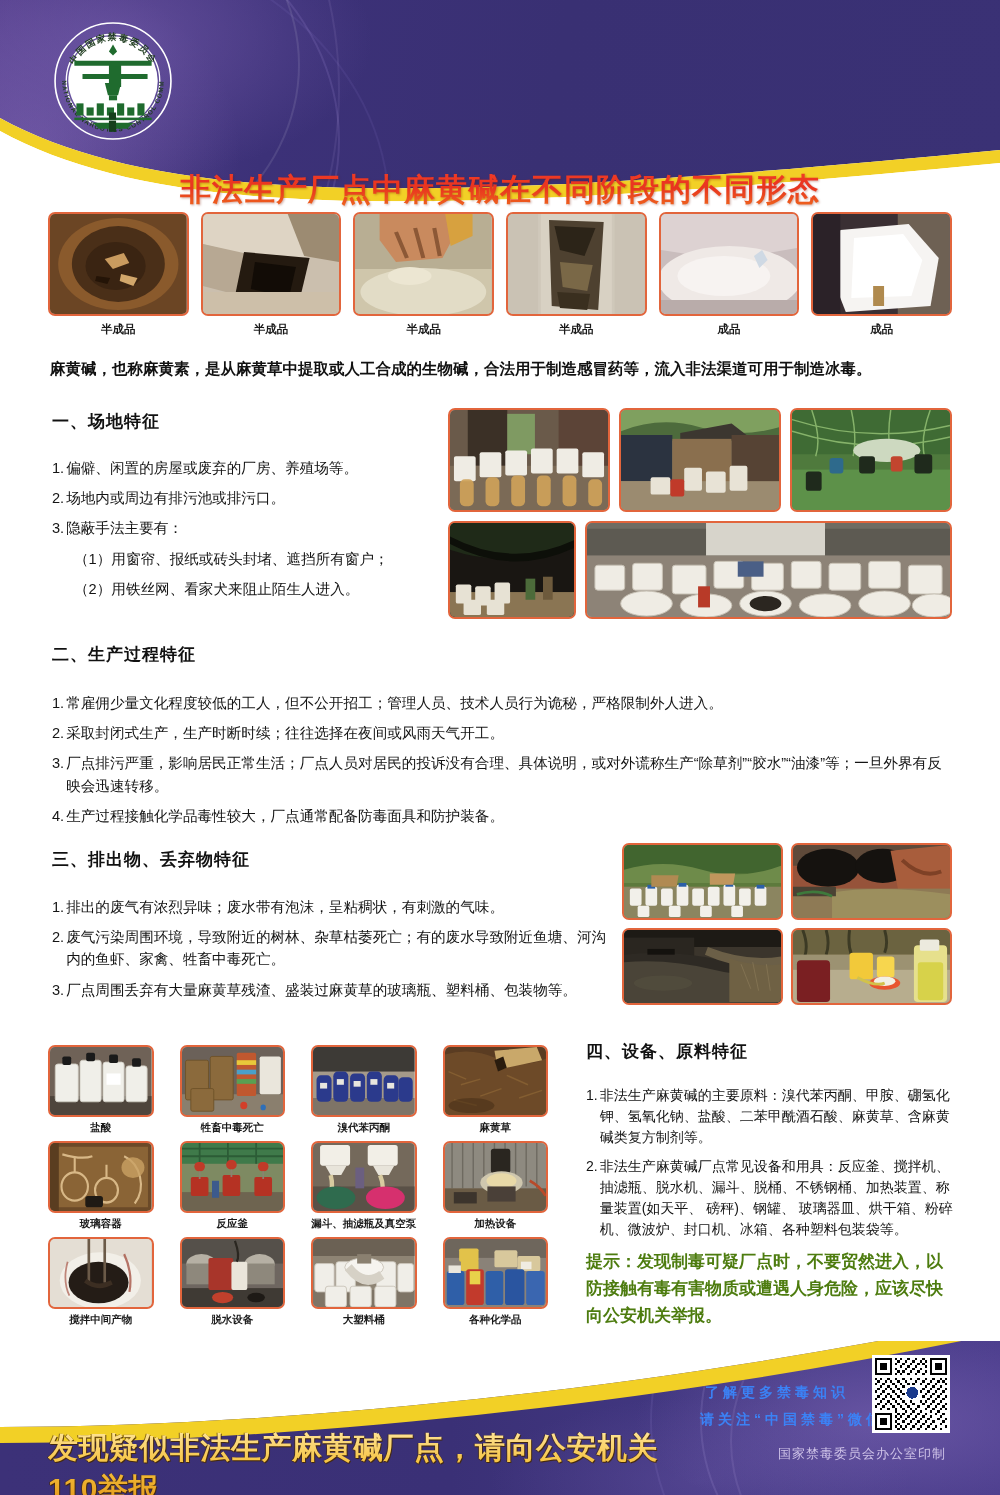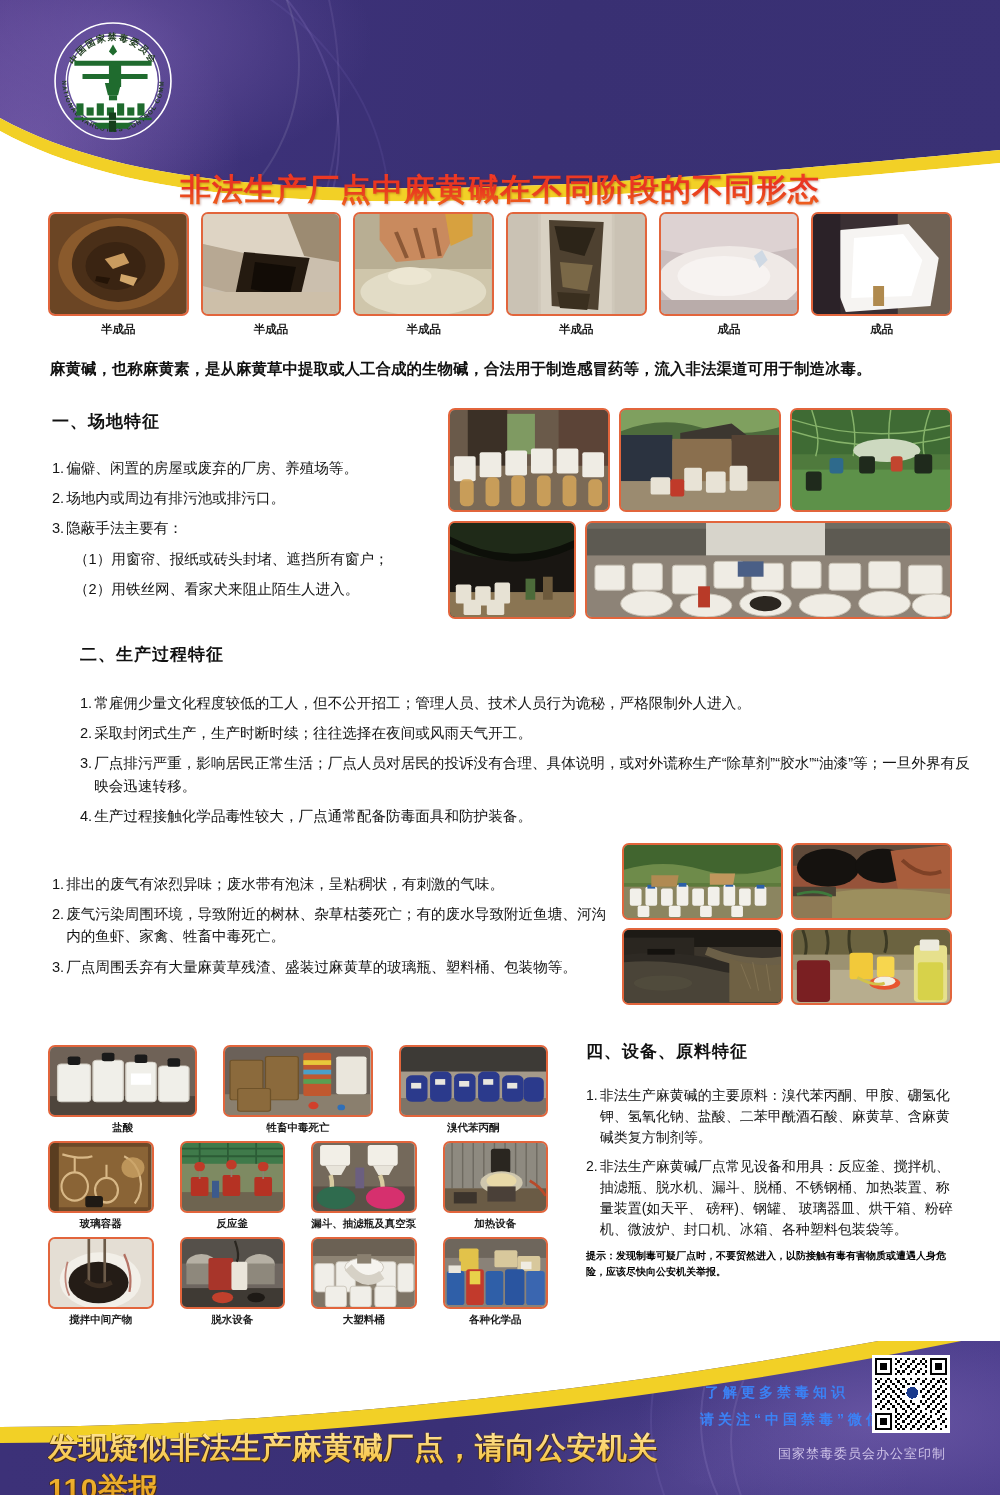--- a/index.html
+++ b/index.html
@@ -81,37 +81,37 @@
   
   #sec1 { position:absolute; left:52px; top:410px; width:390px; }
   #sec1 .lst { margin-top:24px; }
   .sec1-photos { position:absolute; left:448px; top:408px; width:504px; }
   .r1 { display:flex; gap:9px; }
   .r1 .ph { height:104px; }
   .r2 { display:flex; gap:9px; margin-top:9px; }
   .r2 .ph { height:98px; }
 
   
-  #sec2 { position:absolute; left:52px; top:643px; width:900px;margin-left:28px; }
+  #sec2 { position:absolute; left:52px; top:643px; width:900px; }
   #sec2 .lst { margin-top:26px; }
 
   
   #sec3 { position:absolute; left:52px; top:848px; width:560px; }
   #sec3 .lst { margin-top:25px; }
   .sec3-photos { position:absolute; left:622px; top:843px; width:330px; }
   .g2 { display:flex; flex-wrap:wrap; gap:8px; }
   .g2 .ph { width:161px; height:77px; }
 
   
   #sec4 { position:absolute; left:586px; top:1040px; width:370px; }
   #sec4 .lst { margin-top:22px; }
   #sec4 .lst li { font-size:14px; line-height:1.5; margin-bottom:8px; }
   .tip {
-    margin-top:4px; font-size:10px; font-weight:bold; line-height:1.6;
-    color:#000000;
+    margin-top:4px; font-size:17px; font-weight:bold; line-height:1.6;
+    color:#4d7c0f;
   }
 
   
   .eq { position:absolute; left:48px; top:1045px; width:500px; }
   .eq-row { display:flex; gap:26px; margin-bottom:6px; }
   .eq-cell { flex:1; display:flex; flex-direction:column; align-items:center; }
   .eq-cell .ph { height:72px; }
   .eq-cell .cap { font-size:10.5px; margin-top:4px; white-space:nowrap; }
 
   
@@ -456,20 +456,21 @@
         <span class="tx">厂点排污严重，影响居民正常生活；厂点人员对居民的投诉没有合理、具体说明，或对外谎称生产“除草剂”“胶水”“油漆”等；一旦外界有反映会迅速转移。</span>
       </li>
     <li>
         <span class="num">4.</span>
         <span class="tx">生产过程接触化学品毒性较大，厂点通常配备防毒面具和防护装备。</span>
       </li>
   </ul>
 </div>
 
 <div id="sec3">
+  <div class="sec-head">三、排出物、丢弃物特征</div>
   <ul class="lst">
     <li>
         <span class="num">1.</span>
         <span class="tx">排出的废气有浓烈异味；废水带有泡沫，呈粘稠状，有刺激的气味。</span>
       </li>
     <li>
         <span class="num">2.</span>
         <span class="tx">废气污染周围环境，导致附近的树林、杂草枯萎死亡；有的废水导致附近鱼塘、河沟内的鱼虾、家禽、牲畜中毒死亡。</span>
       </li>
     <li>
@@ -632,20 +633,40 @@
           <g fill="#e8e6de">
             <rect x="8" y="38" width="8" height="6"></rect>
               <rect x="27" y="34" width="8" height="6"></rect>
             <rect x="46" y="36" width="8" height="6"></rect>
               <rect x="65" y="34" width="8" height="6"></rect>
             <rect x="84" y="38" width="8" height="6"></rect>
           </g>
         </svg>
       </div>
       <div class="cap">溴代苯丙酮</div>
+    </div>
+    <div class="eq-cell">
+      <div class="ph">
+        <svg viewBox="0 0 115 72" preserveAspectRatio="none" style="width:100%;height:100%">
+          <rect width="115" height="72" fill="#5a3c22"></rect>
+          <path d="M0 8 q30 -8 58 4 q30 12 57 0 v60 h-115z" fill="#6d4a28"></path>
+          <g stroke="#8a6334" stroke-width="1.5" opacity=".8">
+            <path d="M4 26 l20 8"></path>
+              <path d="M18 40 l22 -6"></path>
+              <path d="M40 52 l24 -8"></path>
+            <path d="M10 56 l26 6"></path>
+              <path d="M70 30 l24 10"></path>
+              <path d="M84 54 l26 -8"></path>
+          </g>
+          <path d="M56 4 l48 -4 6 14 -50 10z" fill="#c9a86a"></path>
+          <path d="M56 14 l10 -4 4 12 -10 4z" fill="#2a1c0e"></path>
+          <ellipse cx="30" cy="62" rx="26" ry="8" fill="#4a3118" opacity=".6"></ellipse>
+        </svg>
+      </div>
+      <div class="cap">麻黄草</div>
     </div>
   </div>
 
   <div class="eq-row">
     <div class="eq-cell">
       <div class="ph">
         <svg viewBox="0 0 115 72" preserveAspectRatio="none" style="width:100%;height:100%">
           <rect width="115" height="72" fill="#6b4a28"></rect>
           <rect x="4" y="4" width="107" height="64" fill="#8a6436"></rect>
           <g fill="none" stroke="#d8b887" stroke-width="2.4">

